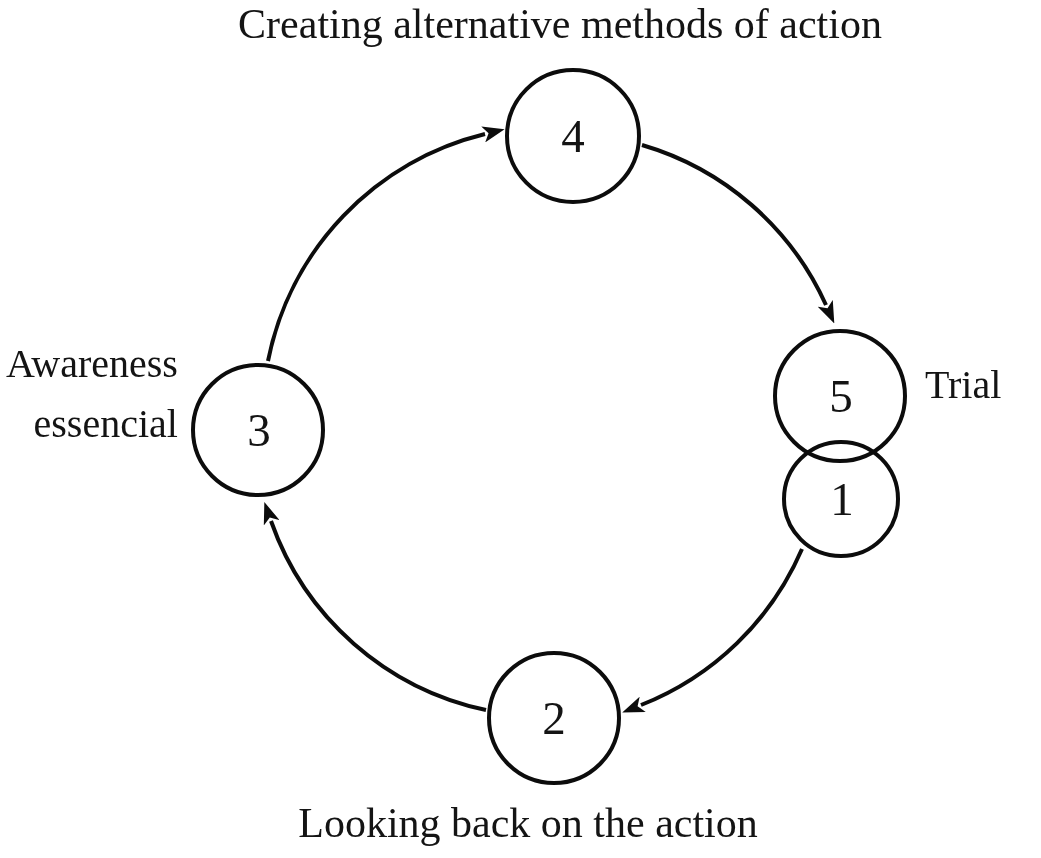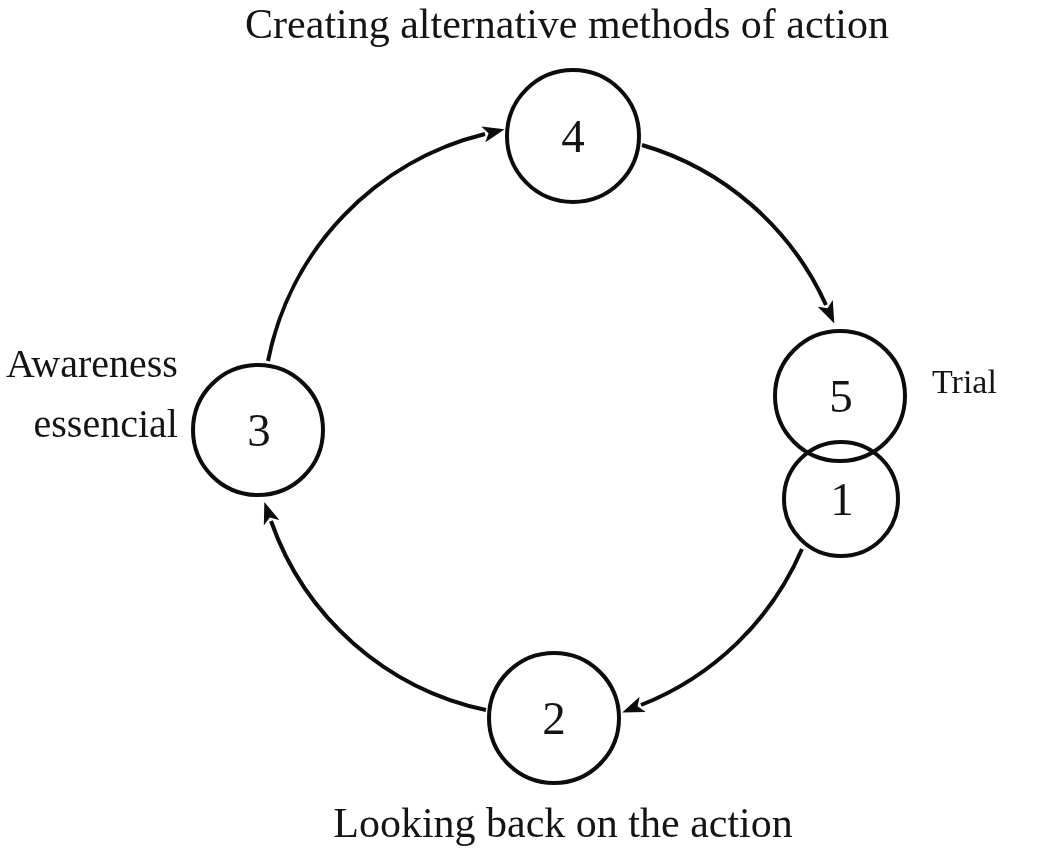--- a/index.html
+++ b/index.html
@@ -11,24 +11,23 @@
     font-family: "Liberation Serif", "DejaVu Serif", serif;
     color: #141414;
     overflow: hidden;
   }
   .layer { position: absolute; left: 0; top: 0; }
   .label {
     position: absolute;
     font-size: 42px;
     line-height: 1.15;
     white-space: nowrap;
-    margin-left: 7px;
   }
   .label.centered { transform: translateX(-50%); }
-  .side-label { font-size: 34px; }
+  .side-label { font-size: 40px; }
   .left-block {
     position: absolute;
     left: 92px;
     top: 334px;
     transform: translateX(-50%);
     text-align: right;
     font-size: 40px;
     line-height: 60px;
     white-space: nowrap;
   }
@@ -64,21 +63,21 @@
   </svg>
 
   <div class="node-number" style="left:573px; top:137px">4</div>
   <div class="node-number" style="left:841px; top:397px">5</div>
   <div class="node-number" style="left:842px; top:500px">1</div>
   <div class="node-number" style="left:554px; top:719px">2</div>
   <div class="node-number" style="left:259px; top:431px">3</div>
 
   <div class="label centered" style="left:560px; top:0px">Creating alternative methods of action</div>
 
-  <div class="label centered" style="left:556px; top:799px">Looking back on the action</div>
+  <div class="label centered" style="left:528px; top:799px">Looking back on the action</div>
 
   <div class="left-block">
     <div>Awareness</div>
     <div>essencial</div>
   </div>
 
   <div class="label side-label" style="left:925px; top:362px">Trial</div>
 
 
 </div>

